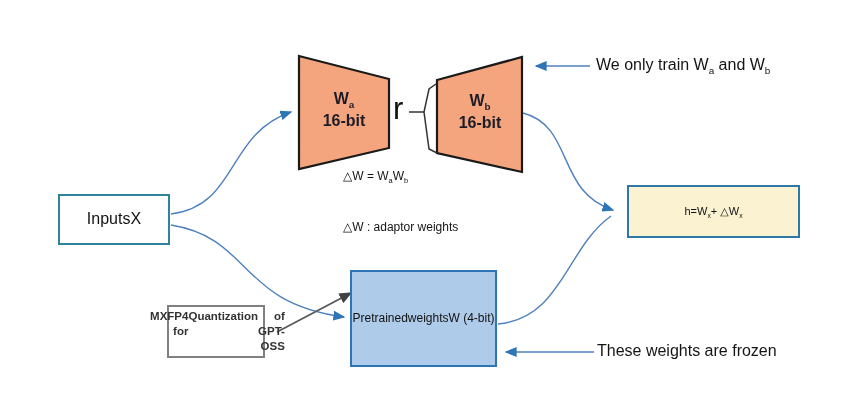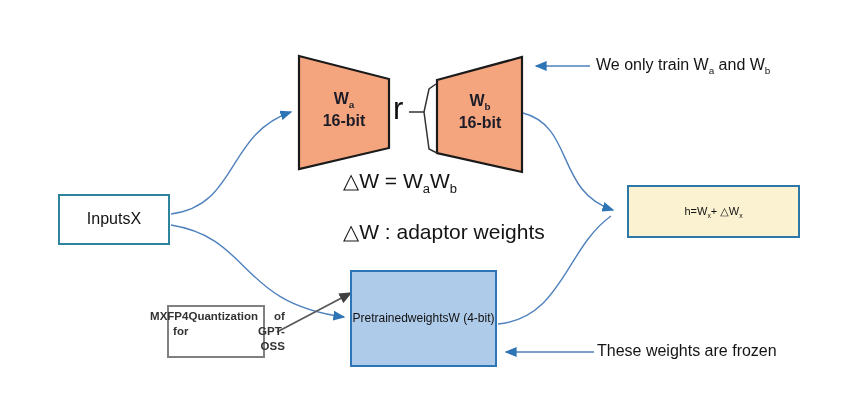--- a/index.html
+++ b/index.html
@@ -45,21 +45,21 @@
     align-items:center;text-align:center;
     font-size:16px;font-weight:600;color:#1c1c28;line-height:1.35;
   }
   .wa-label{left:299px;top:88px;width:90px;}
   .wb-label{left:437px;top:90px;width:86px;}
   .r-label{
     position:absolute;left:393px;top:91px;
     font-size:31px;color:#111;
   }
   .eq{
-    position:absolute;left:343px;font-size:21px;color:#141414;
+    position:absolute;left:343px;font-size:12px;color:#141414;
     white-space:nowrap;
   }
   .eq1{top:169px;}
   .eq2{top:190px;margin-top:30px;}
   .annot{
     position:absolute;font-size:16px;color:#141414;white-space:nowrap;
   }
   .annot-train{left:596px;top:56px;}
   .annot-frozen{left:597px;top:342px;}
   sub{font-size:0.62em;line-height:0;}

